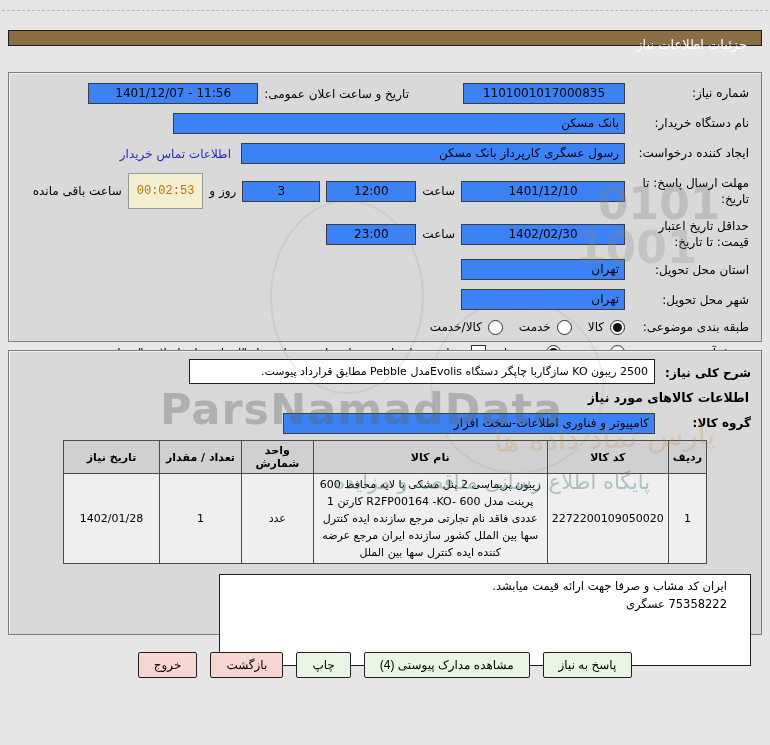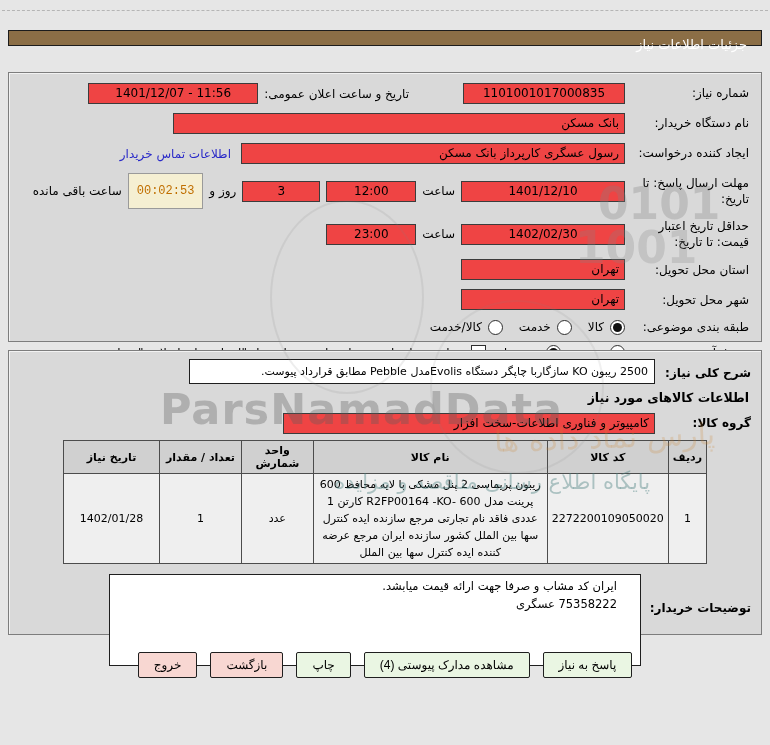--- a/index.html
+++ b/index.html
@@ -25,21 +25,21 @@
     background:#d9d9d9;border:1px solid #7d7d7d;
     box-shadow:inset 1px 1px 0 #f2f2f2;
     box-sizing:border-box;padding:10px 12px;
   }
   .panel.form-panel{top:72px;height:270px;}
   .panel.need-panel{top:350px;height:285px;padding:8px 10px;}
 
   .row{display:flex;align-items:center;gap:6px;margin-bottom:9px;}
   .lbl{flex:0 0 118px;text-align:right;line-height:1.35;}
   .field{
-    background:#ef4444;border:1px solid #3c3c3c;height:19px;line-height:19px;
+    background:#3b82f6;border:1px solid #3c3c3c;height:19px;line-height:19px;
     padding:0 5px;box-sizing:content-box;overflow:hidden;white-space:nowrap;
   }
   .ltr{direction:ltr;unicode-bidi:embed;}
   .center{text-align:center;}
   .link{color:#2929c8;cursor:pointer;margin-right:4px;}
   .countdown{
     background:#f5efd2;border:1px solid #9a9a9a;color:#c06f00;
     height:18px;line-height:18px;padding:8px 8px;direction:ltr;font-family:Liberation Mono, monospace;
   }
   .radio{width:13px;height:13px;border:1px solid #2e2e2e;border-radius:50%;background:#fff;
@@ -205,21 +205,20 @@
           <td class="ltr">2272200109050020</td>
           <td class="name-cell">ریبون پریماسی 2 پنل مشکی با لایه محافظ 600 پرینت مدل R2FP00164 -KO- 600 کارتن 1 عددی فاقد نام تجارتی مرجع سازنده ایده کنترل سها بین الملل کشور سازنده ایران مرجع عرضه کننده ایده کنترل سها بین الملل</td>
           <td>عدد</td>
           <td>1</td>
           <td class="ltr">1402/01/28</td>
         </tr>
       </tbody>
     </table>
 
     <div class="row" style="align-items:flex-start;margin-bottom:0">
-      <div class="lbl bold" style="flex-basis:104px;padding-top:26px">توضیحات خریدار:</div>
       <div class="notes-box">
         <div>ایران کد مشاب و صرفا جهت ارائه قیمت میابشد.</div>
         <div>75358222 عسگری</div>
       </div>
     </div>
   </div>
 
   <div class="btn-row">
     <button class="btn green">پاسخ به نیاز</button>
     <button class="btn green">مشاهده مدارک پیوستی (4)</button>

